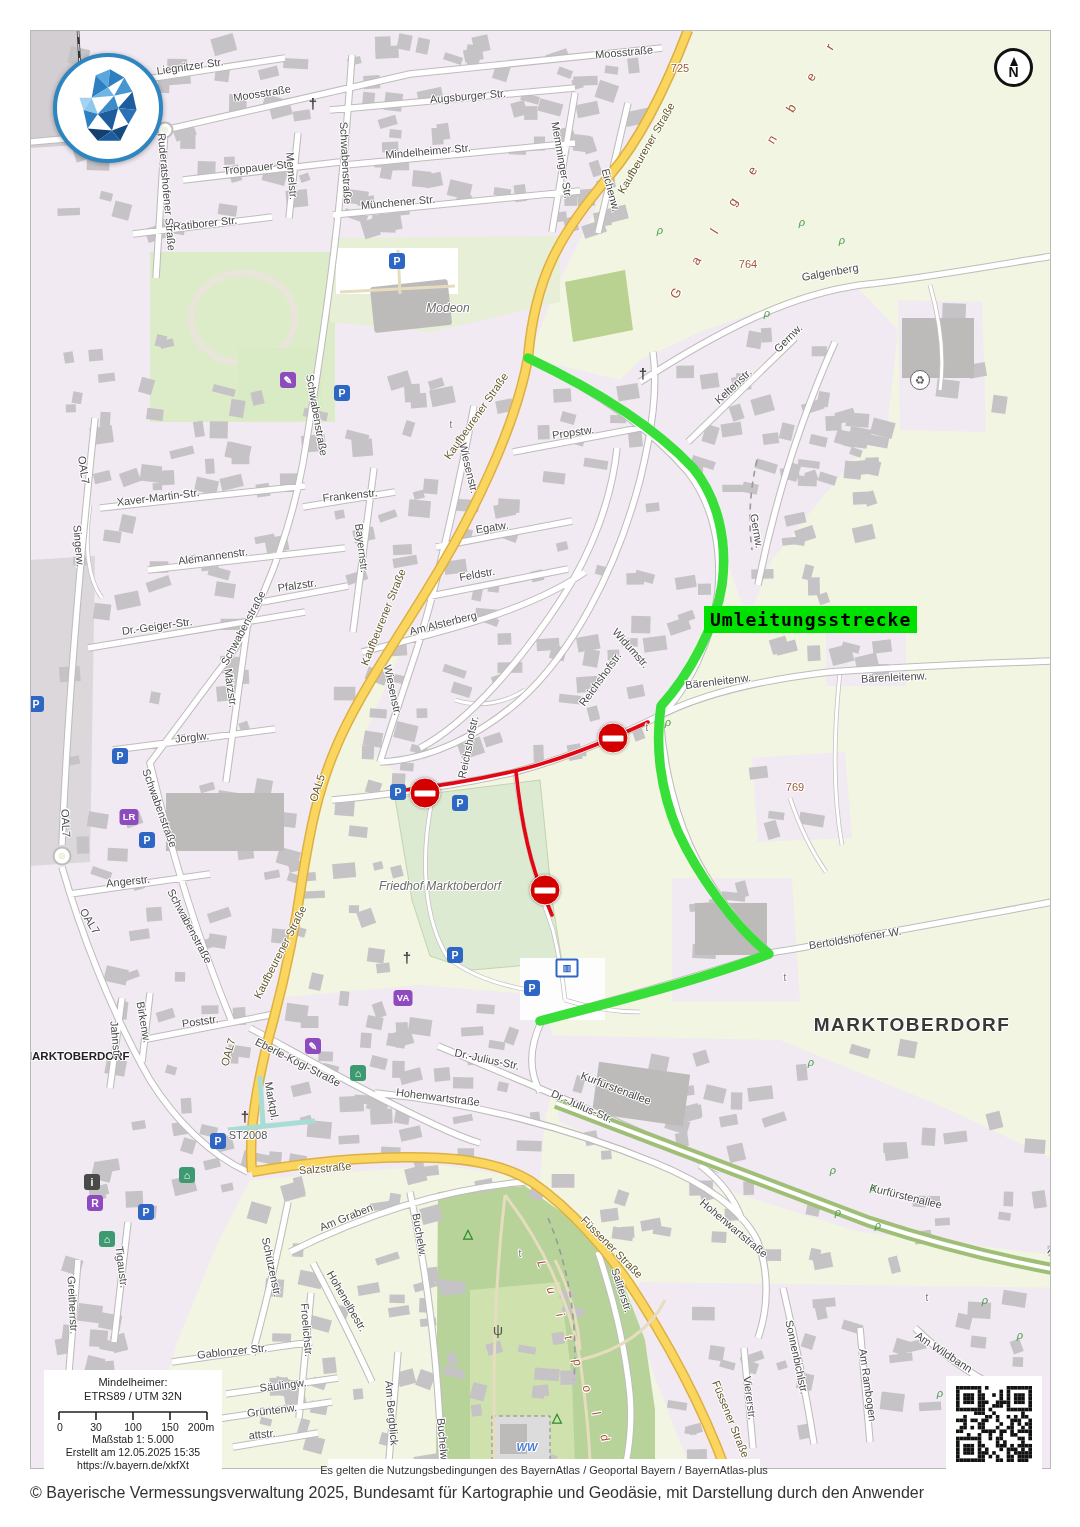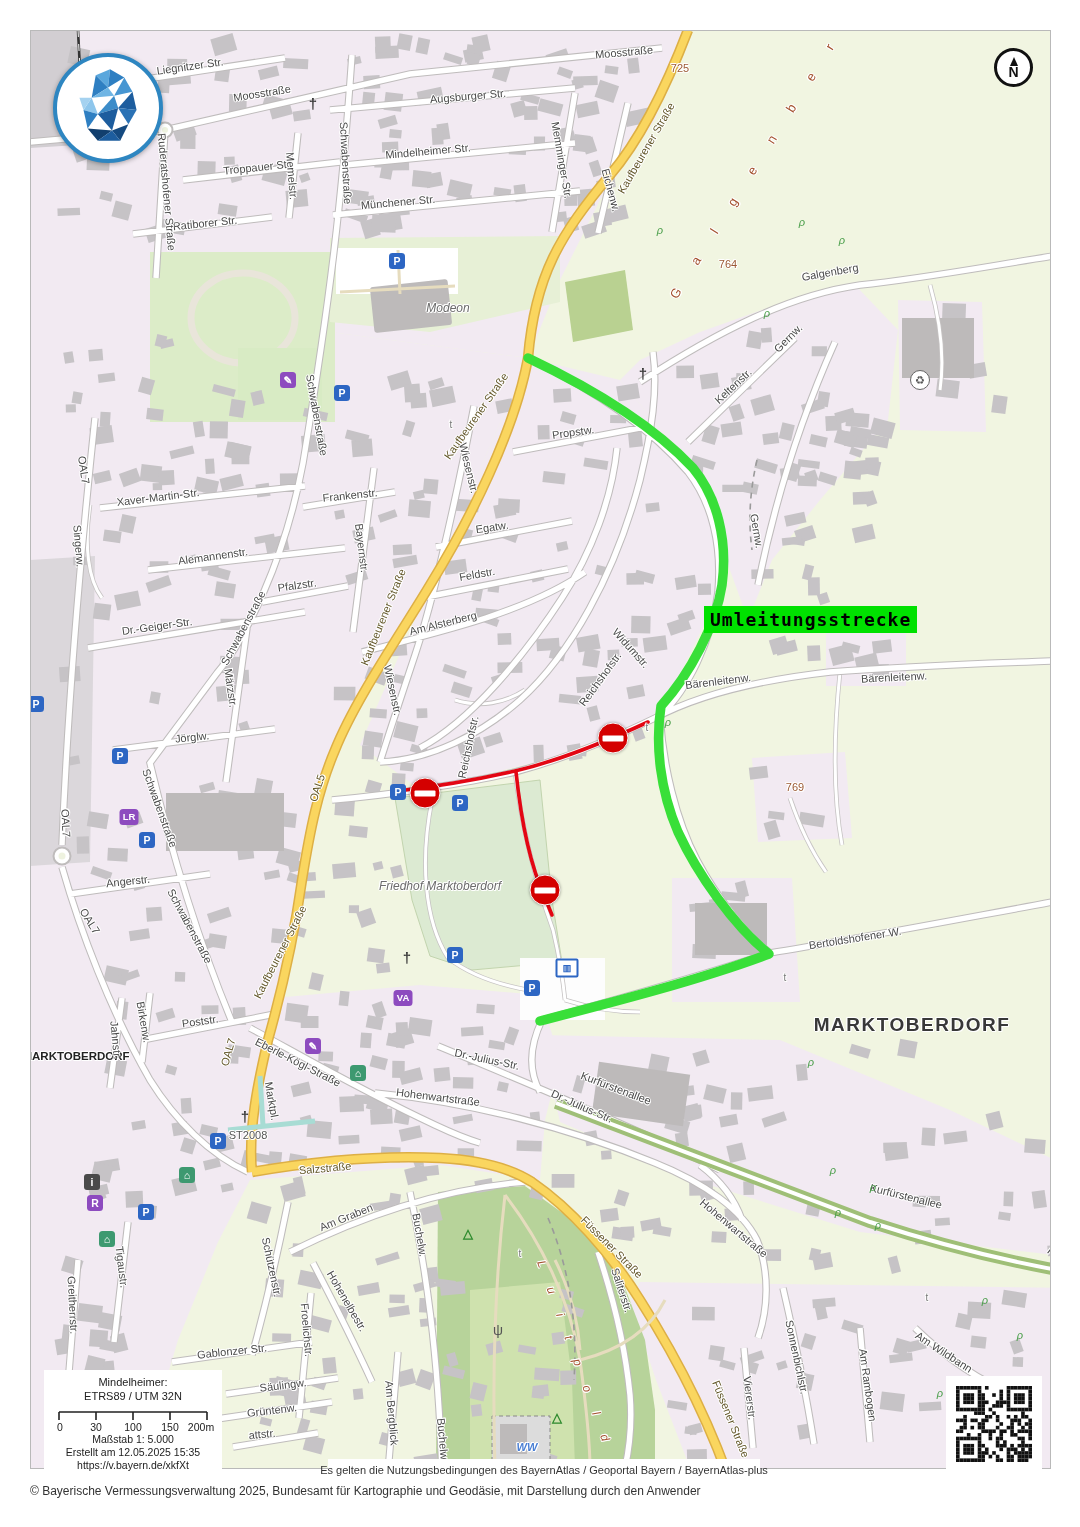--- a/index.html
+++ b/index.html
@@ -58,21 +58,21 @@
        border-bottom:9px solid #111;margin-bottom:-1px;}
   #compass .n{font-weight:bold;font-size:14px;color:#111;line-height:1;}
   #scalebox{position:absolute;left:44px;top:1370px;width:170px;z-index:9;background:#fff;
        padding:6px 4px 5px 4px;text-align:center;font-size:11px;color:#222;line-height:1.25;}
   #scalebox .small{font-size:10.5px;}
   #sbar{position:relative;width:150px;height:11px;margin:5px auto 1px auto;}
   #sticks{position:relative;width:150px;height:12px;margin:0 auto;font-size:10.5px;}
   #sticks span{position:absolute;transform:translateX(-50%);}
   #terms{position:absolute;left:328px;top:1459px;width:432px;height:21px;z-index:9;background:#fff;
        display:flex;align-items:center;justify-content:center;font-size:11px;color:#333;white-space:nowrap;}
-  #copyright{position:absolute;left:30px;top:1484px;z-index:9;font-size:12px;color:#333;white-space:nowrap;}
+  #copyright{position:absolute;left:30px;top:1484px;z-index:9;font-size:16px;color:#333;white-space:nowrap;}
   #qrbox{position:absolute;left:946px;top:1376px;width:96px;height:96px;background:#fff;z-index:9;
        display:flex;align-items:center;justify-content:center;}
   #qr svg{display:block;}
 </style>
 </head>
 <body>
 
 <div id="map-canvas">
 <svg width="1080" height="1527" xmlns="http://www.w3.org/2000/svg">
 
@@ -805,21 +805,21 @@
     <span class="lbl yroad" style="left: 646px; top: 148px; --r: -60deg;">Kaufbeurener Straße</span>
     <span class="lbl yroad" style="left: 476px; top: 416px; --r: -55deg;">Kaufbeurener Straße</span>
     <span class="lbl yroad" style="left: 383px; top: 617px; --r: -68deg;">Kaufbeurener Straße</span>
     <span class="lbl yroad" style="left: 280px; top: 952px; --r: -63deg;">Kaufbeurener Straße</span>
     <span class="lbl yroad" style="left: 317px; top: 788px; --r: -72deg;">OAL5</span>
     <span class="lbl st" style="left: 84px; top: 470px; --r: 82deg;">OAL7</span>
     <span class="lbl st" style="left: 66px; top: 823px; --r: 87deg;">OAL7</span>
     <span class="lbl st" style="left: 90px; top: 921px; --r: 58deg;">OAL7</span>
     <span class="lbl yroad" style="left: 228px; top: 1052px; --r: -74deg;">OAL7</span>
     <span class="lbl elev" style="left: 676px; top: 68px; padding-left: 8px; --r: 0deg;">725</span>
-    <span class="lbl elev" style="left: 728px; top: 264px; --r: 0deg;">764</span>
+    <span class="lbl elev" style="left: 748px; top: 264px; --r: 0deg;">764</span>
     <span class="lbl elev" style="left: 795px; top: 787px; --r: 0deg;">769</span>
     <span class="lbl nat" style="left: 765px; top: 150px; --r: -58deg;">G a l g e n b e r g</span>
     <span class="lbl st" style="left: 830px; top: 272px; --r: -10deg;">Galgenberg</span>
     <span class="lbl st" style="left: 788px; top: 338px; --r: -45deg;">Gernw.</span>
     <span class="lbl st" style="left: 757px; top: 531px; --r: 80deg;">Gernw.</span>
     <span class="lbl st" style="left: 733px; top: 386px; --r: -43deg;">Keltenstr.</span>
     <span class="lbl st" style="left: 573px; top: 432px; --r: -8deg;">Propstw.</span>
     <span class="lbl st" style="left: 469px; top: 468px; --r: 76deg;">Wiesenstr.</span>
     <span class="lbl st" style="left: 393px; top: 690px; --r: 78deg;">Wiesenstr.</span>
     <span class="lbl st" style="left: 350px; top: 495px; --r: -6deg;">Frankenstr.</span>

